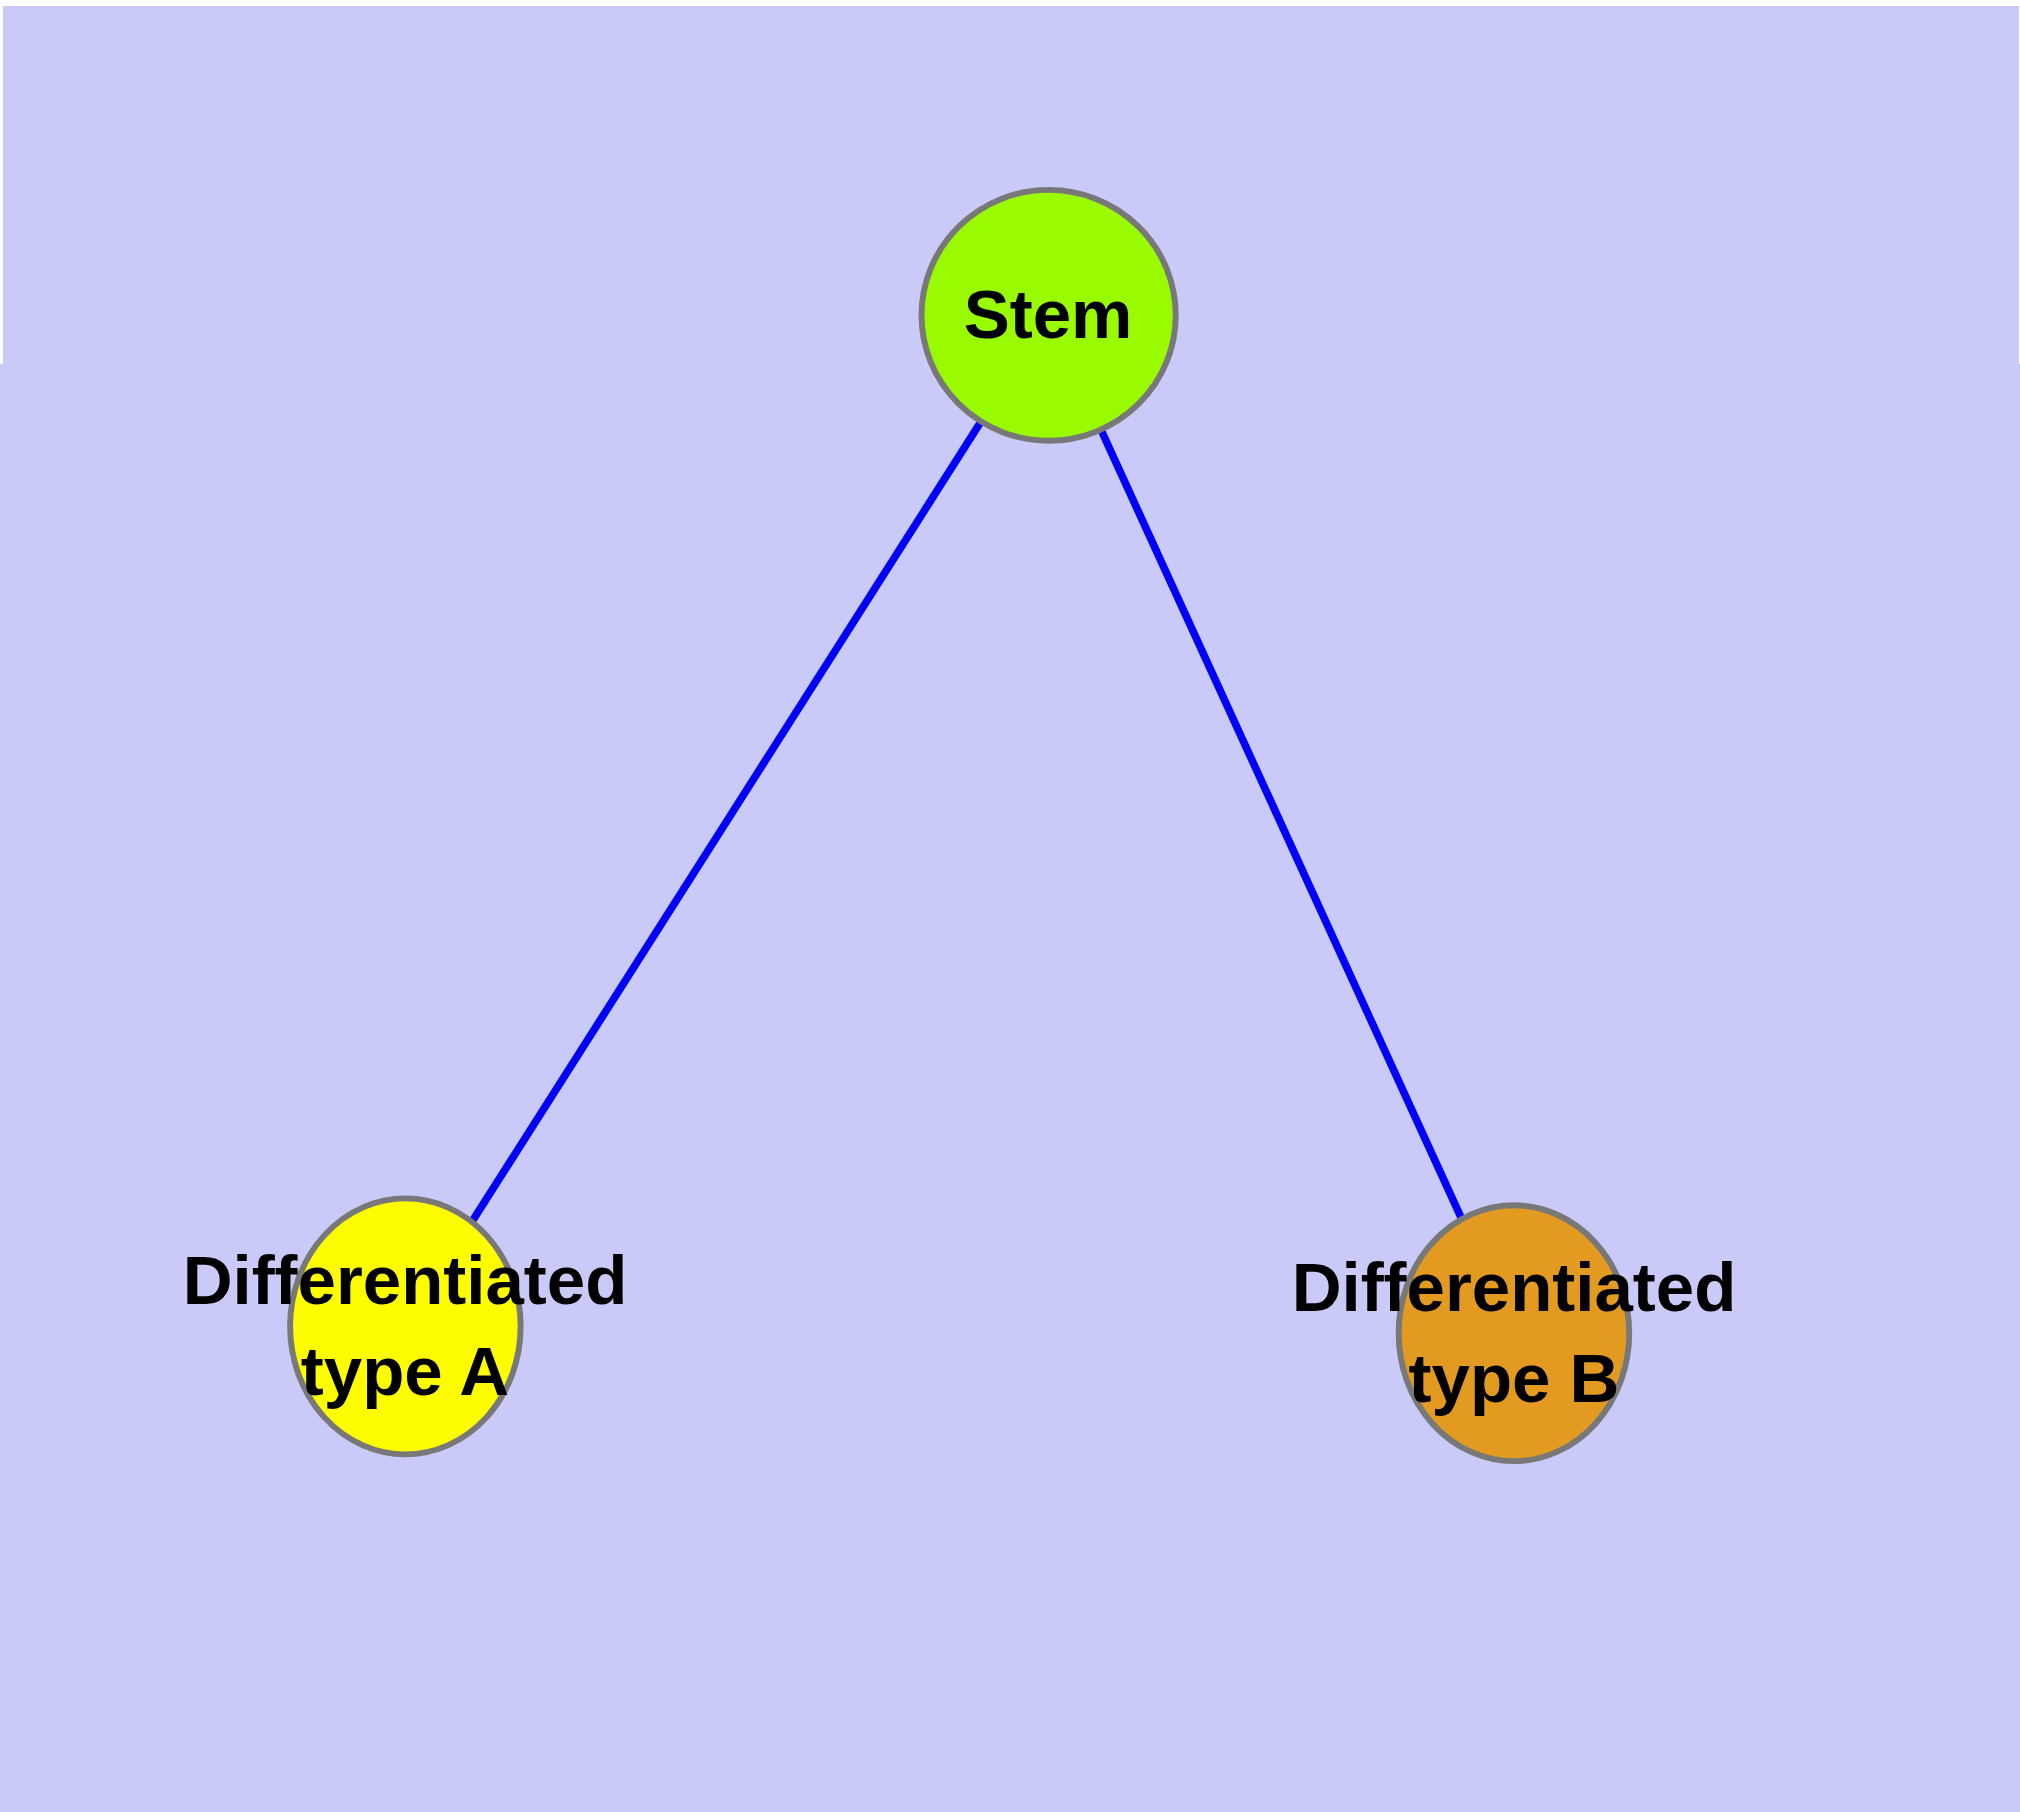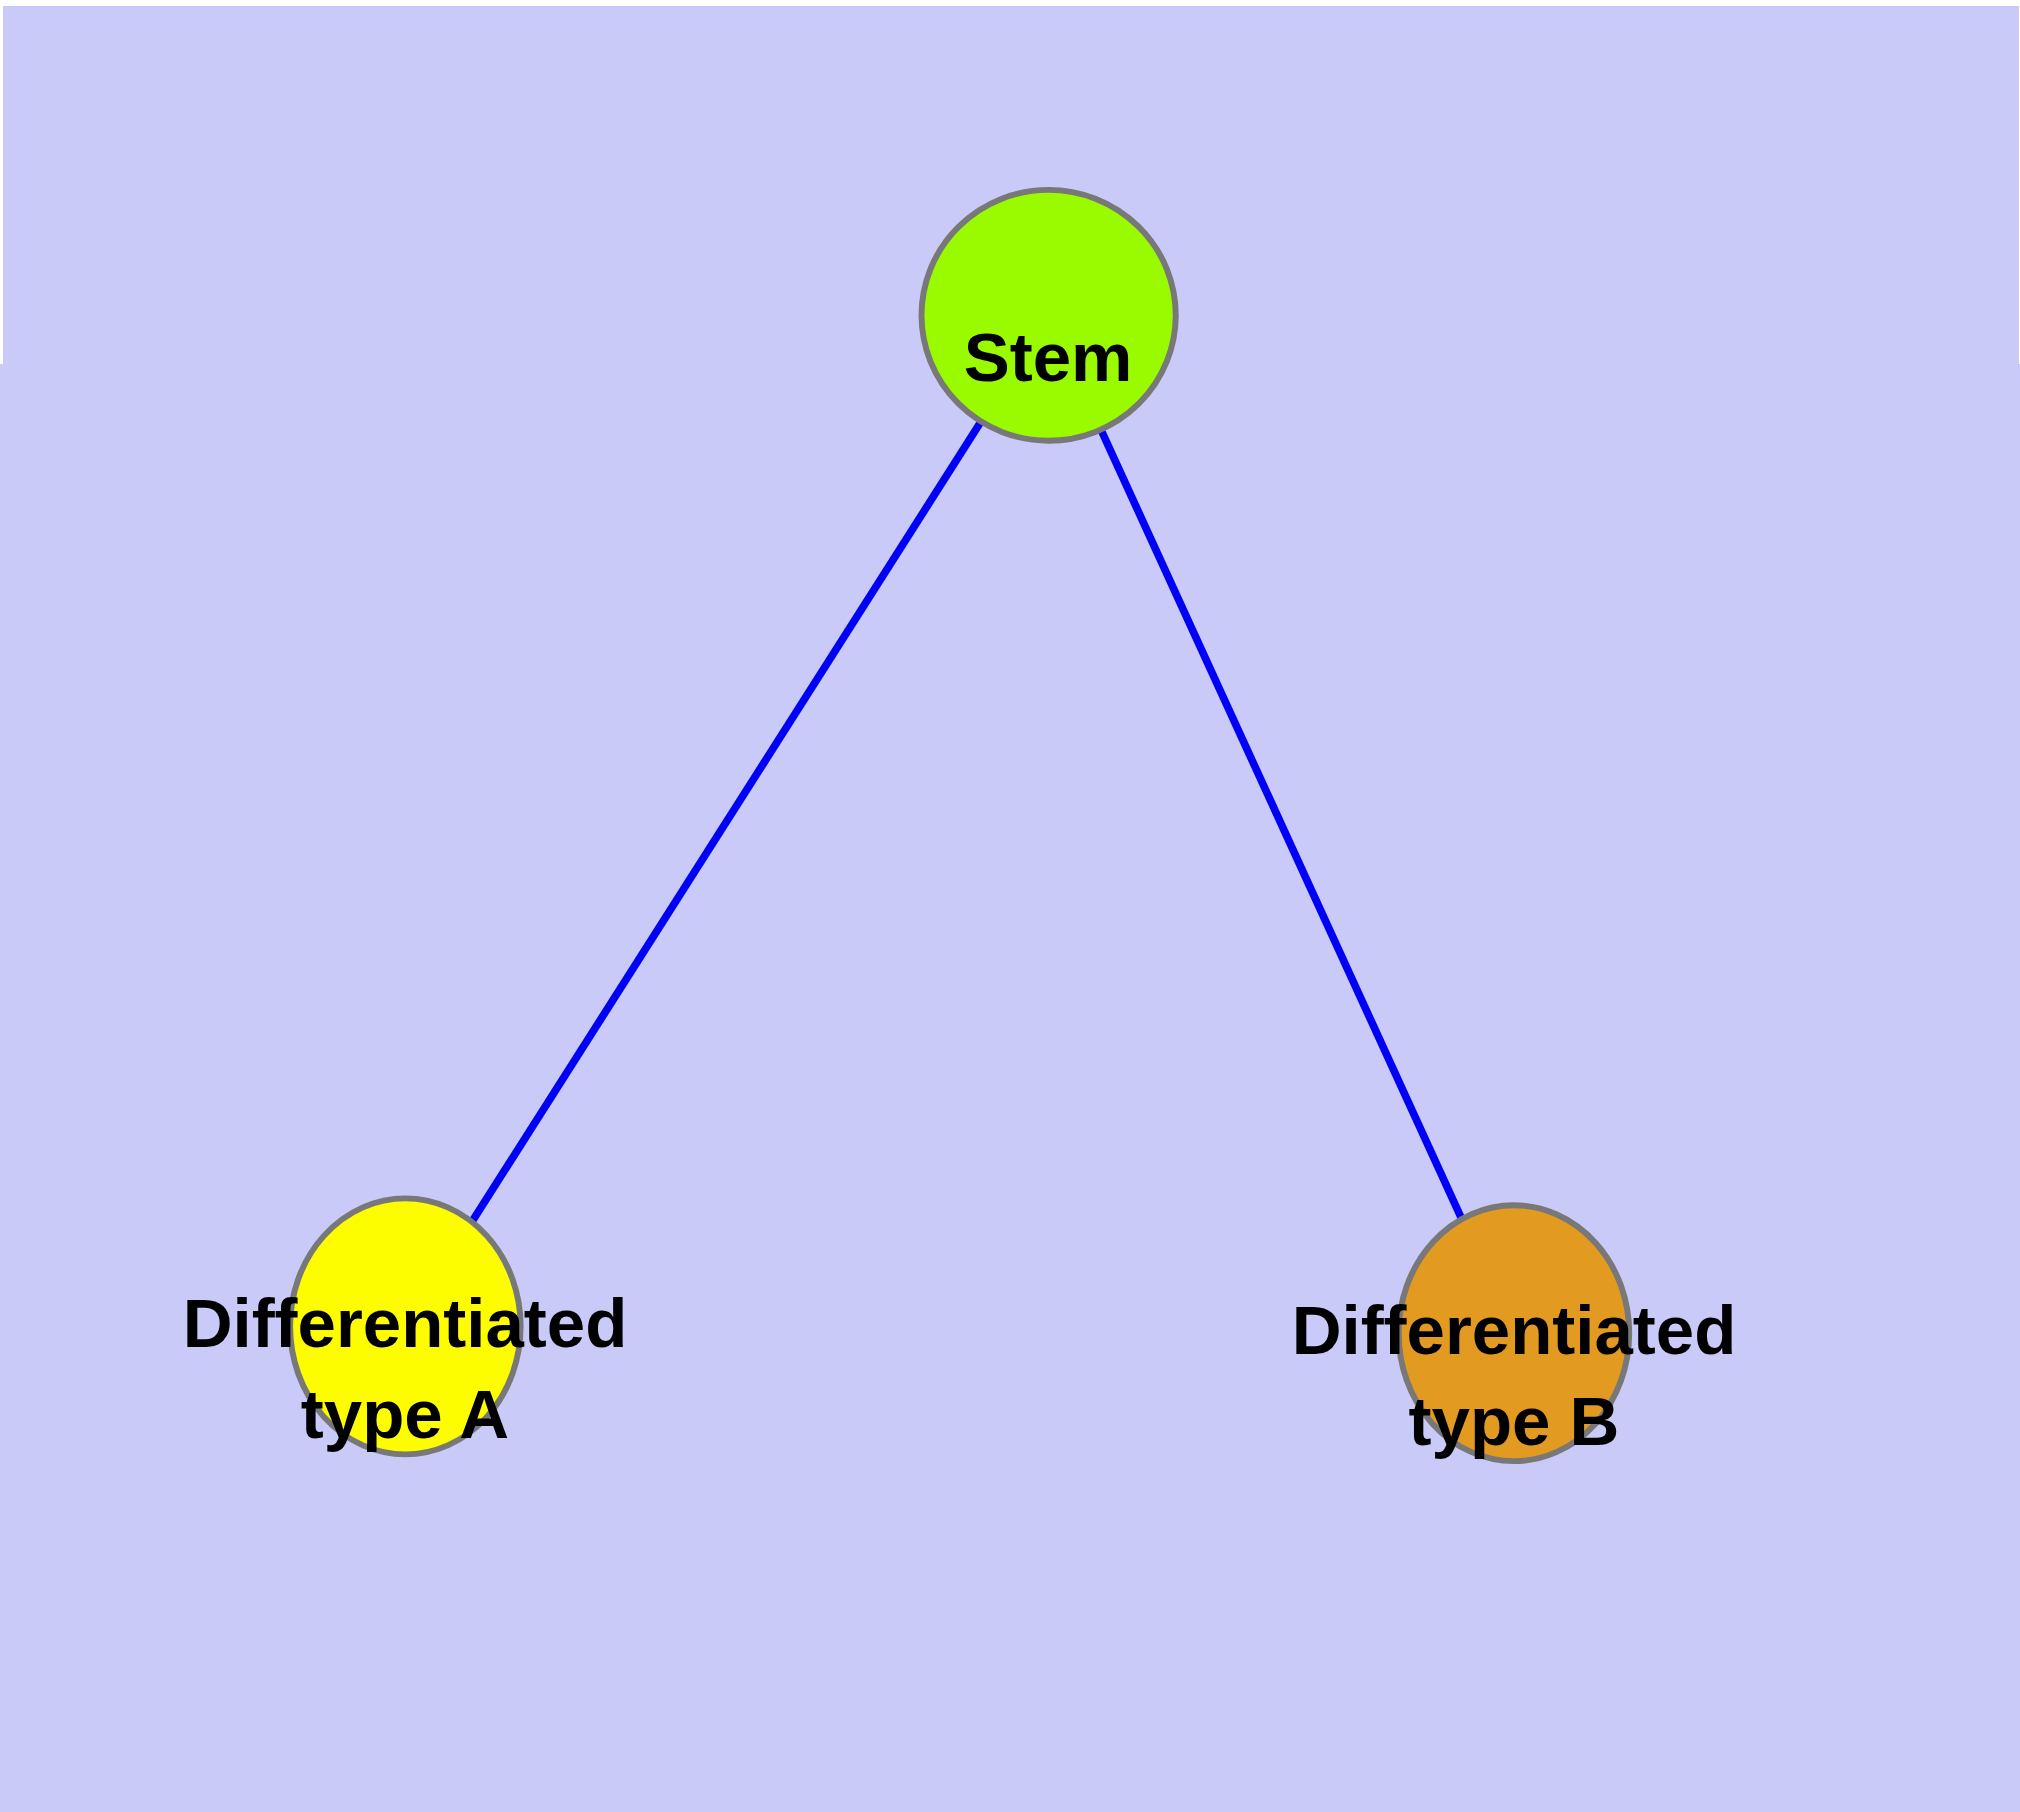--- a/index.html
+++ b/index.html
@@ -30,21 +30,20 @@
     position: absolute;
     transform: translate(-50%, -50%);
     font-weight: 700;
     font-size: 69px;
     line-height: 1.32;
     text-align: center;
     white-space: pre-line;
     color: #000;
     pointer-events: none;
     letter-spacing: 0px;
-    margin-top: 43px;
   }
   .margin-strip {
     position: absolute;
     background: #ffffff;
   }
   .margin-strip.top   { left: 0; top: 0; width: 2021px; height: 6px; }
   .margin-strip.left  { left: 0; top: 0; width: 3.4px;  height: 364px; }
   .margin-strip.right { right: 0; top: 0; width: 2.5px; height: 364px; }
 </style>
 </head>

